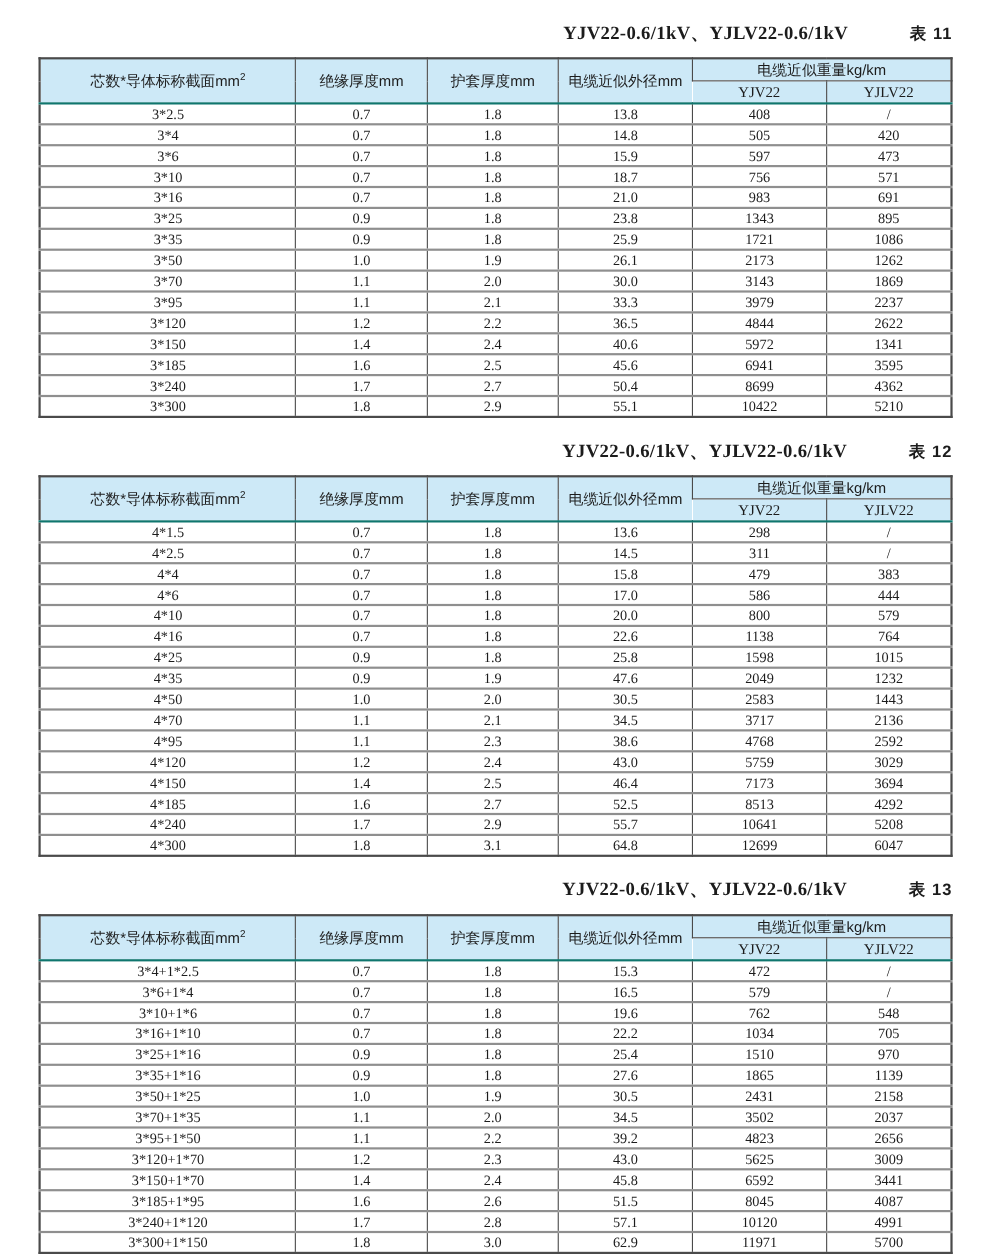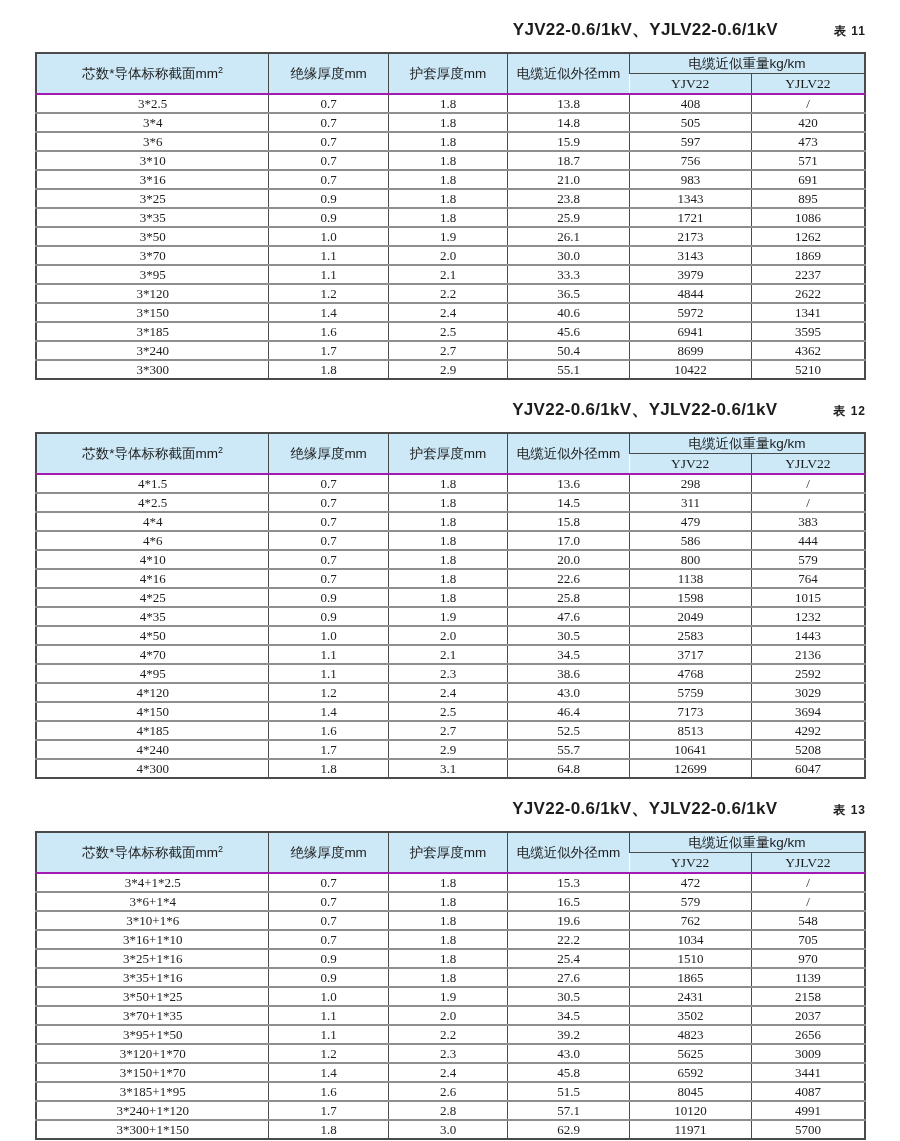--- a/index.html
+++ b/index.html
@@ -15,29 +15,29 @@
   .tbl-section + .tbl-section { margin-top:18px; }
 
   .title-row {
     display:flex;
     justify-content:flex-end;
     align-items:baseline;
     height:20px;
     margin-bottom:14px;
   }
   .tbl-title {
-    font-family:Liberation Sans, sans-serif;
+    font-family:Liberation Serif, serif;
     font-weight:bold;
     font-size:17px;
     letter-spacing:0.3px;
   }
   .tbl-no {
     font-family:"Liberation Sans", sans-serif;
     font-weight:bold;
-    font-size:12px;
+    font-size:15px;
     margin-left:56px;
     letter-spacing:1px;
     text-align:center;
   }
 
   table.spec {
     width:831px;
     border-collapse:collapse;
     table-layout:fixed;
     border:2px solid var(--border-dark, #4a4a4a);
@@ -60,21 +60,21 @@
 
   thead th {
     background:var(--header-bg, #cde9f7);
     font-family:"Liberation Sans", sans-serif;
     font-weight:normal;
     font-size:13.5px;
     height:20px;
   }
   thead tr.h1 th[rowspan] { height:41px; }
   thead tr.h1 th.grp { border-bottom:1.5px solid var(--border-dark, #4a4a4a); }
-  thead { border-bottom:2px solid #a21caf; }
+  thead { border-bottom:2px solid #0f766e; }
   thead tr.h2 th { font-family:"Liberation Serif", serif; font-size:13.5px; }
   .sup { font-size:9px; vertical-align:super; line-height:0; }
 
   tbody td {
     height:19px;
     font-size:13px;
     border-top:2px solid var(--border-light, #8f8f8f);
   }
   tbody tr:first-child td { border-top:none;margin-left:13px; }
 </style>

